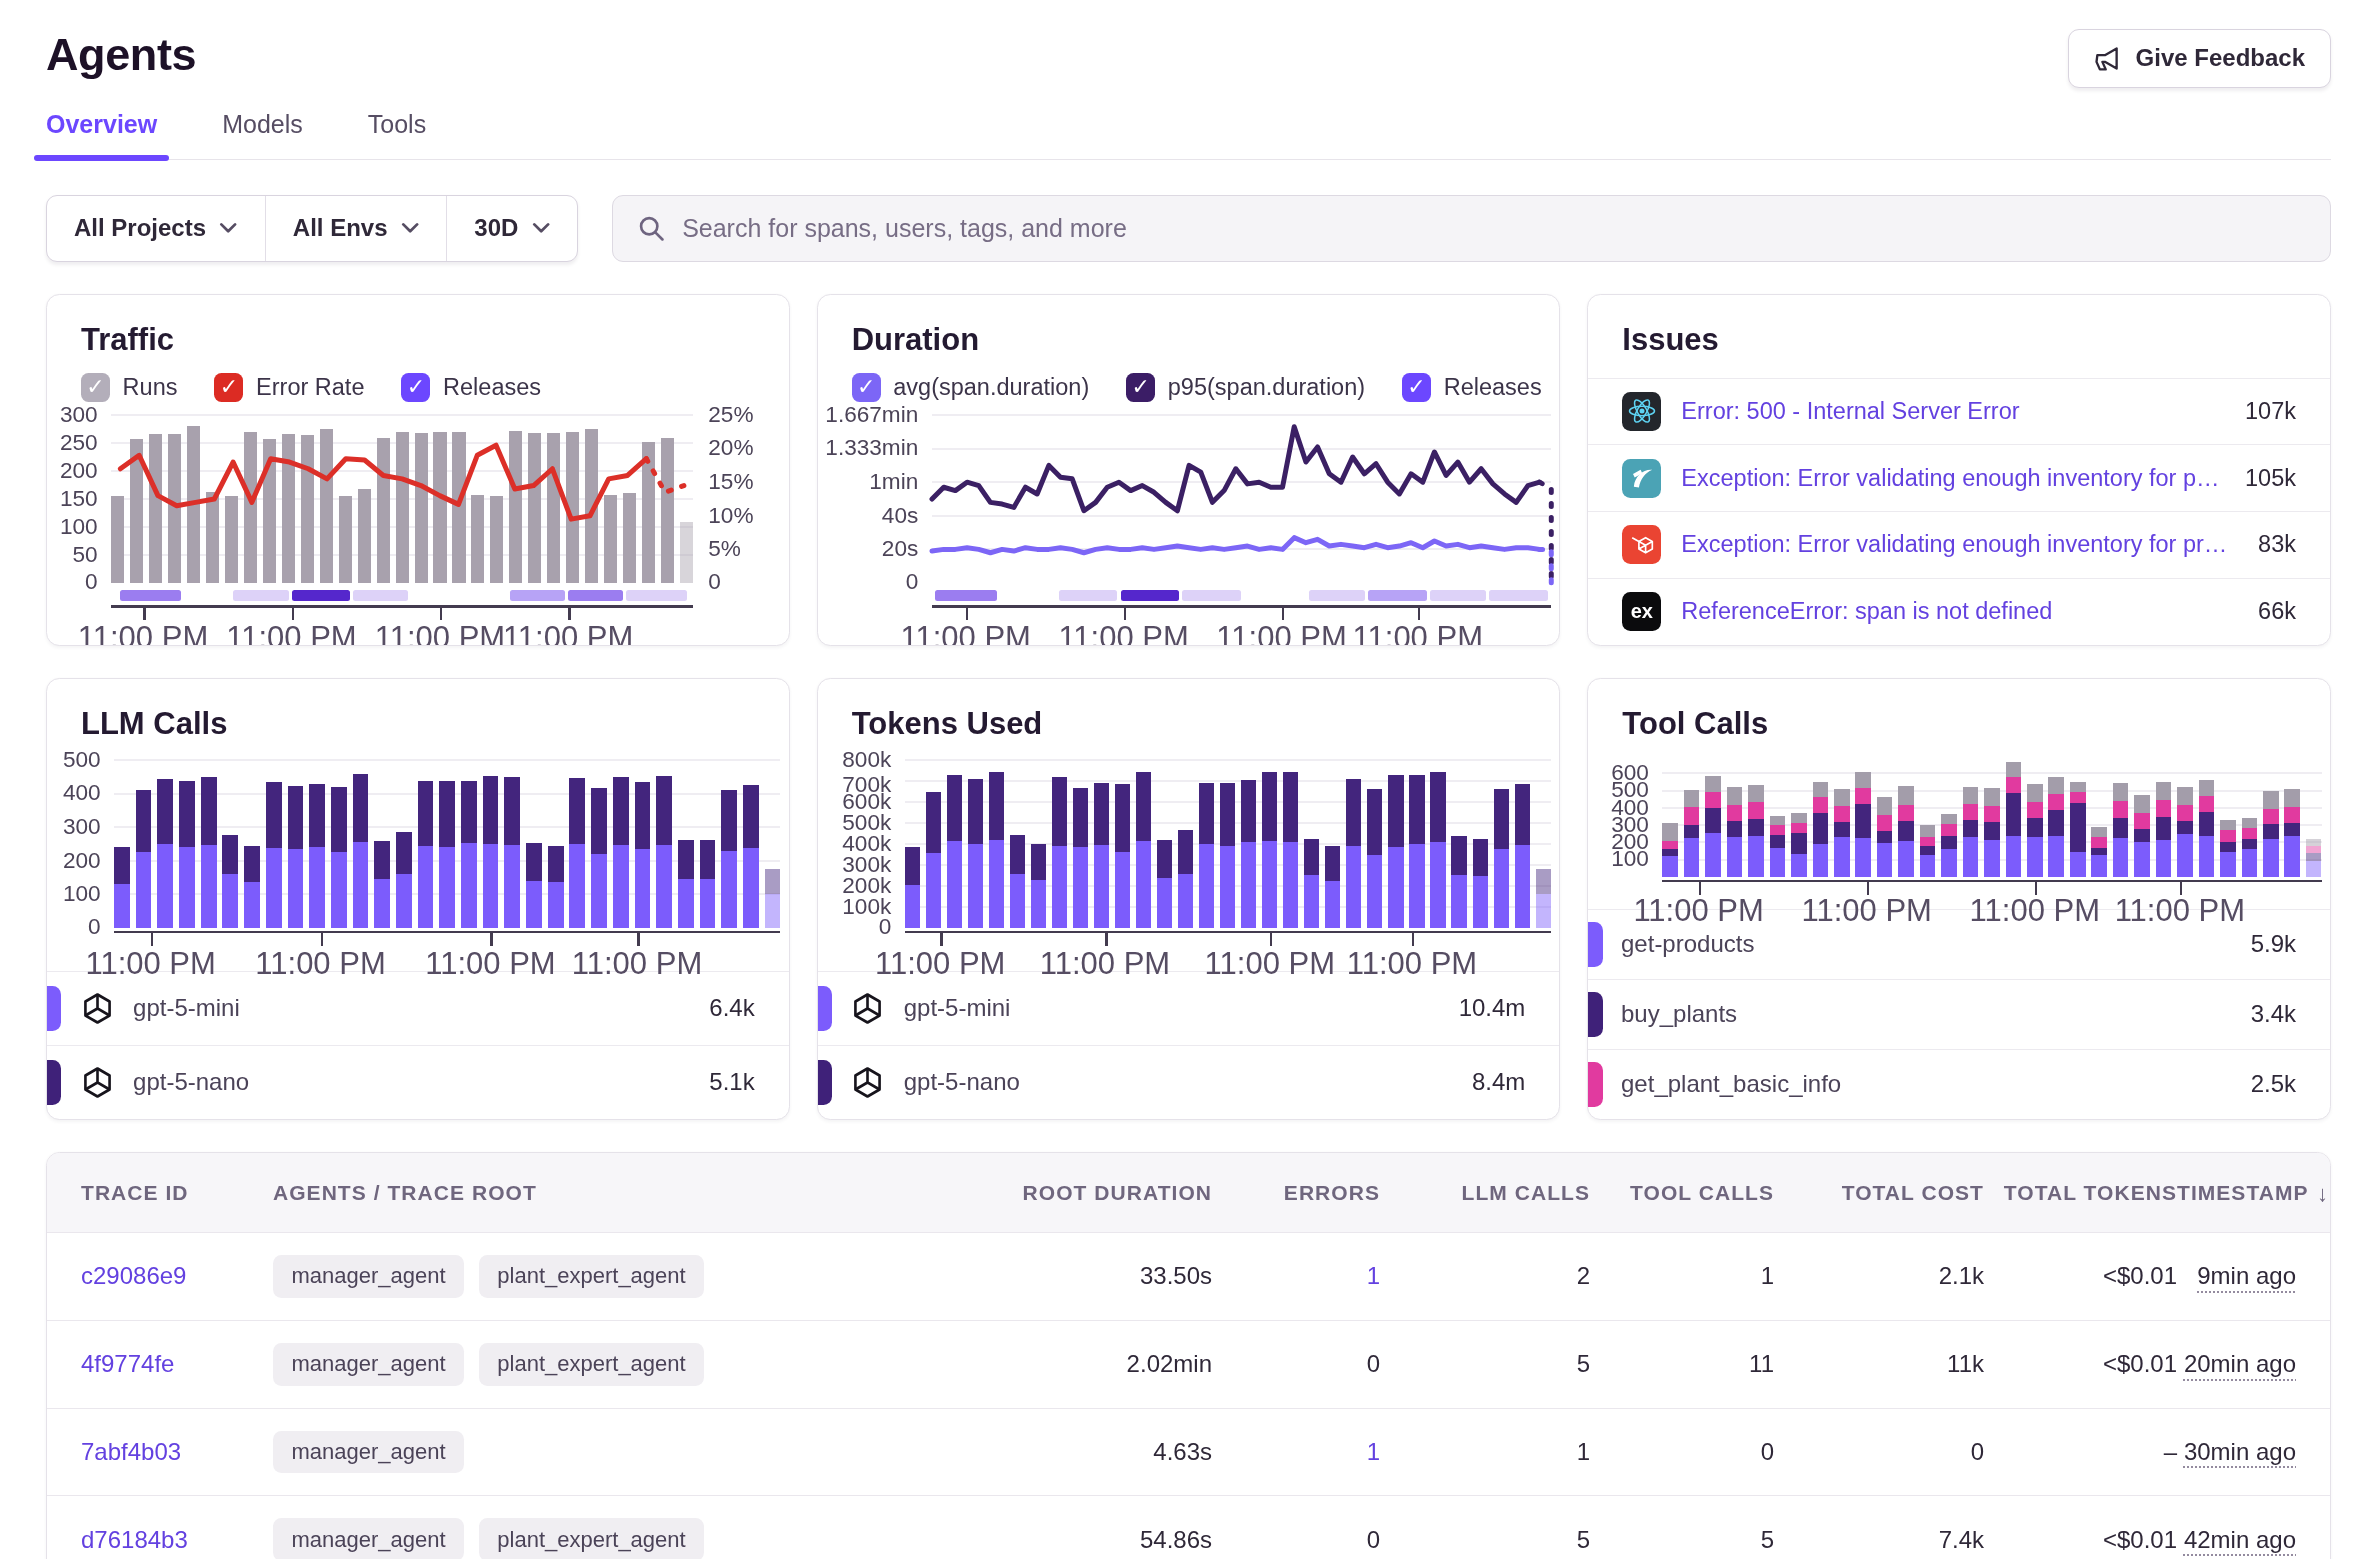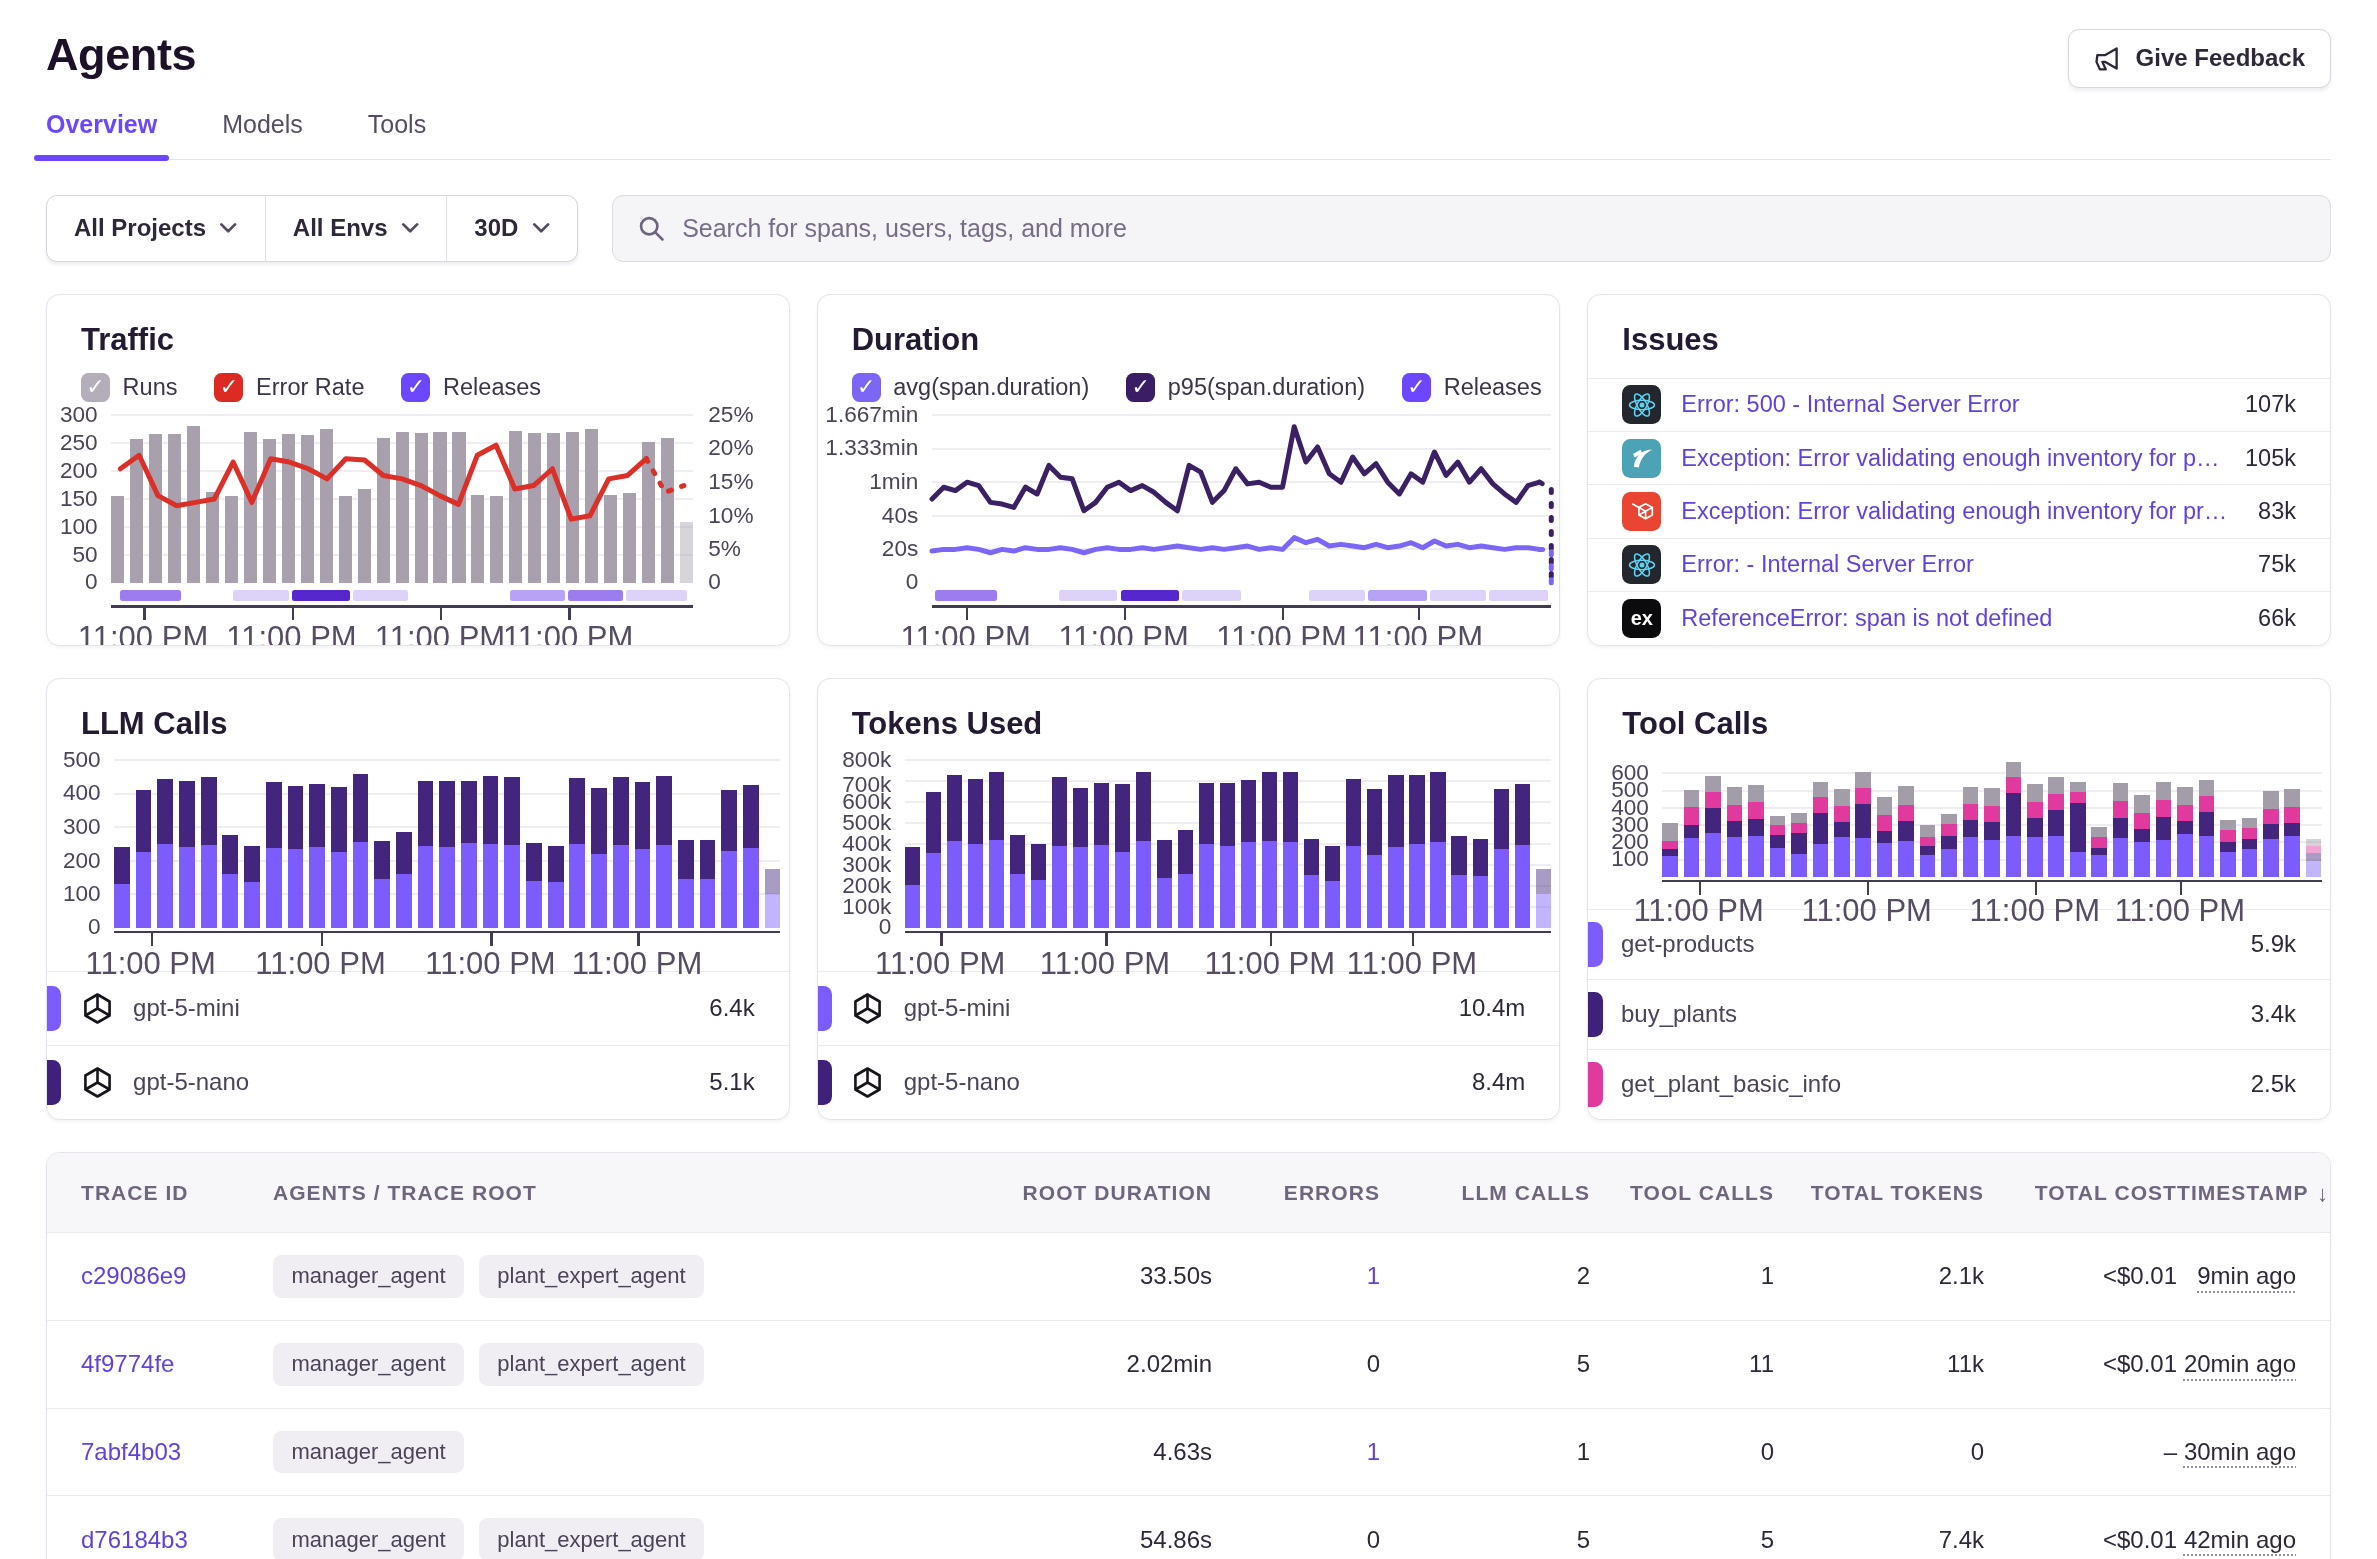--- a/index.html
+++ b/index.html
@@ -432,34 +432,20 @@
       <div class="irow">
         <span class="ico ic-laravel">
           <svg width="28.5" height="28.5" viewBox="0 0 34 34">
               <path d="M5 8 l8 4.5 v9 l8 4.5 8-4.5 v-9 M13 12.5 l8 -4.5 8 4.5 -8 4.5 -8 -4.5 M13 21.5 l8 -4.5 v9" fill="none" stroke="#fff" stroke-width="2" stroke-linejoin="round"></path>
             </svg>
         </span>
         <span class="itext">Exception: Error validating enough inventory for product</span>
         <span class="icount">83k</span>
       </div>
       <div class="irow">
-        <span class="ico ic-react">
-          <svg width="30" height="30" viewBox="0 0 36 36">
-              <g stroke="#5ed3f3" stroke-width="1.8" fill="none">
-                <ellipse cx="18" cy="18" rx="15" ry="5.6"></ellipse>
-                <ellipse cx="18" cy="18" rx="15" ry="5.6" transform="rotate(60 18 18)"></ellipse>
-                <ellipse cx="18" cy="18" rx="15" ry="5.6" transform="rotate(120 18 18)"></ellipse>
-              </g>
-              <circle cx="18" cy="18" r="3" fill="#5ed3f3"></circle>
-            </svg>
-        </span>
-        <span class="itext">Error: - Internal Server Error</span>
-        <span class="icount">75k</span>
-      </div>
-      <div class="irow">
         <span class="ico ic-express">ex</span>
         <span class="itext">ReferenceError: span is not defined</span>
         <span class="icount">66k</span>
       </div>
     </section>
   </div>
 
   <div class="grid3 row2">
 
     <section class="panel chart-panel c2">
@@ -1067,22 +1053,22 @@
   </div>
 
   <div class="tcard">
     <div class="tgrid thead">
       <div class="th cl pad1">TRACE ID</div>
       <div class="th cl">AGENTS / TRACE ROOT</div>
       <div class="th cr" style="justify-content:flex-end;display:flex">ROOT DURATION</div>
       <div class="th cr" style="justify-content:flex-end;display:flex">ERRORS</div>
       <div class="th cr" style="justify-content:flex-end;display:flex">LLM CALLS</div>
       <div class="th cr" style="justify-content:flex-end;display:flex">TOOL CALLS</div>
+      <div class="th cr" style="justify-content:flex-end;display:flex">TOTAL COST</div>
       <div class="th cr" style="justify-content:flex-end;display:flex">TOTAL TOKENS</div>
-      <div class="th cr" style="justify-content:flex-end;display:flex">TOTAL COST</div>
       <div class="th cr padr" style="justify-content:flex-end;display:flex">
         <span>TIMESTAMP</span>
         <span class="sorticon">↓</span>
       </div>
     </div>
 
     <div class="tgrid trow">
       <div class="td cl pad1">
           <a class="tracelink">c29086e9</a>
         </div>

